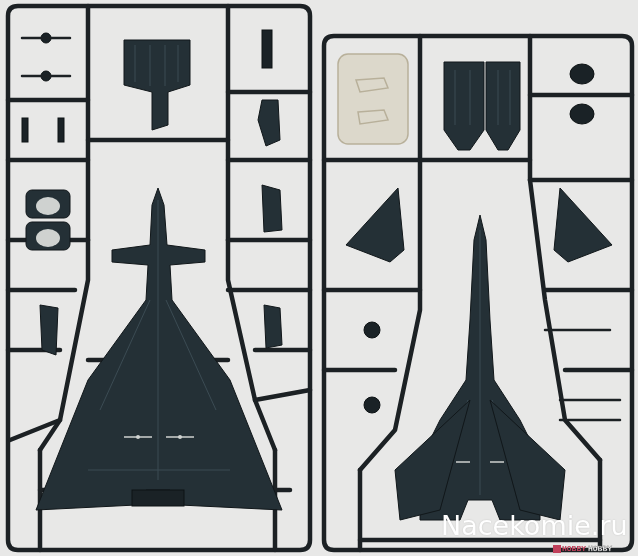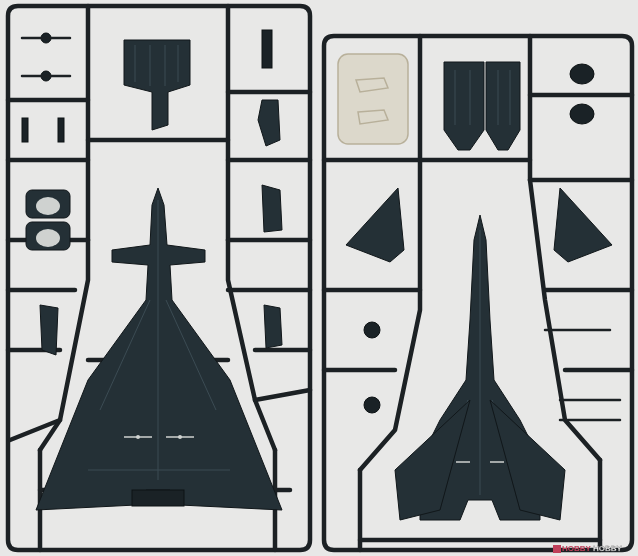--- a/index.html
+++ b/index.html
@@ -6,21 +6,21 @@
     body { width: 638px; height: 556px; overflow: hidden; background: #e6e7e6; font-family: "Liberation Sans", sans-serif; }
     .photo { position: relative; width: 638px; height: 556px; background: #e8e8e7; }
     svg { position: absolute; left: 0; top: 0; }
     .watermark {
       position: absolute; left: 441px; top: 512px;
       font-family: "DejaVu Sans", sans-serif; font-size: 27px; color: #ffffff;
       letter-spacing: 0px; line-height: 1; text-shadow: 0 0 2px rgba(0,0,0,0.15);
     }
     .logo {
       position: absolute; left: 553px; top: 543px; height: 11px;
-      display: flex; align-items: center; font-size: 8px; font-weight: bold; line-height: 1;
+      display: flex; align-items: center; font-size: 8px; font-weight: bold; line-height: 1; font-family: Liberation Mono, monospace;
     }
     .logo .mark { display:inline-block; width: 8px; height: 8px; background: #c0405a; margin-right: 1px; }
     .logo .hobby { color: #c0405a; }
     .logo .search { color: #ffffff; margin-left: 2px; -webkit-text-stroke: 0.3px #666; }
   </style>
 </head>
 <body>
 
 <div class="photo">
   <svg width="638" height="556" viewBox="0 0 638 556">
@@ -132,19 +132,20 @@
 
       <path class="p" d="M480,215 L486,240 L490,320 L494,380 L520,420 L540,460 L540,520 L500,520 L492,500 L468,500 L460,520 L420,520 L420,460 L440,420 L466,380 L470,320 L474,240 Z"></path>
       <path class="hl" d="M480,230 L480,495 M468,400 L440,470 M492,400 L520,470"></path>
       <path class="p" d="M470,400 L395,470 L400,520 L440,510 Z"></path>
       <path class="p" d="M490,400 L565,470 L560,520 L520,510 Z"></path>
       <line stroke="#cfd2d0" stroke-width="1.5" x1="456" y1="462" x2="470" y2="462"></line>
       <line stroke="#cfd2d0" stroke-width="1.5" x1="490" y1="462" x2="504" y2="462"></line>
     </g>
   </svg>
 
+  <div class="watermark">Nacekomie.ru</div>
 
   <div class="logo">
     <span class="mark"></span>
     <span class="hobby">HOBBY</span>
     <span class="search">HOBBY</span>
   </div>
 </div>
 
 </body></html>

